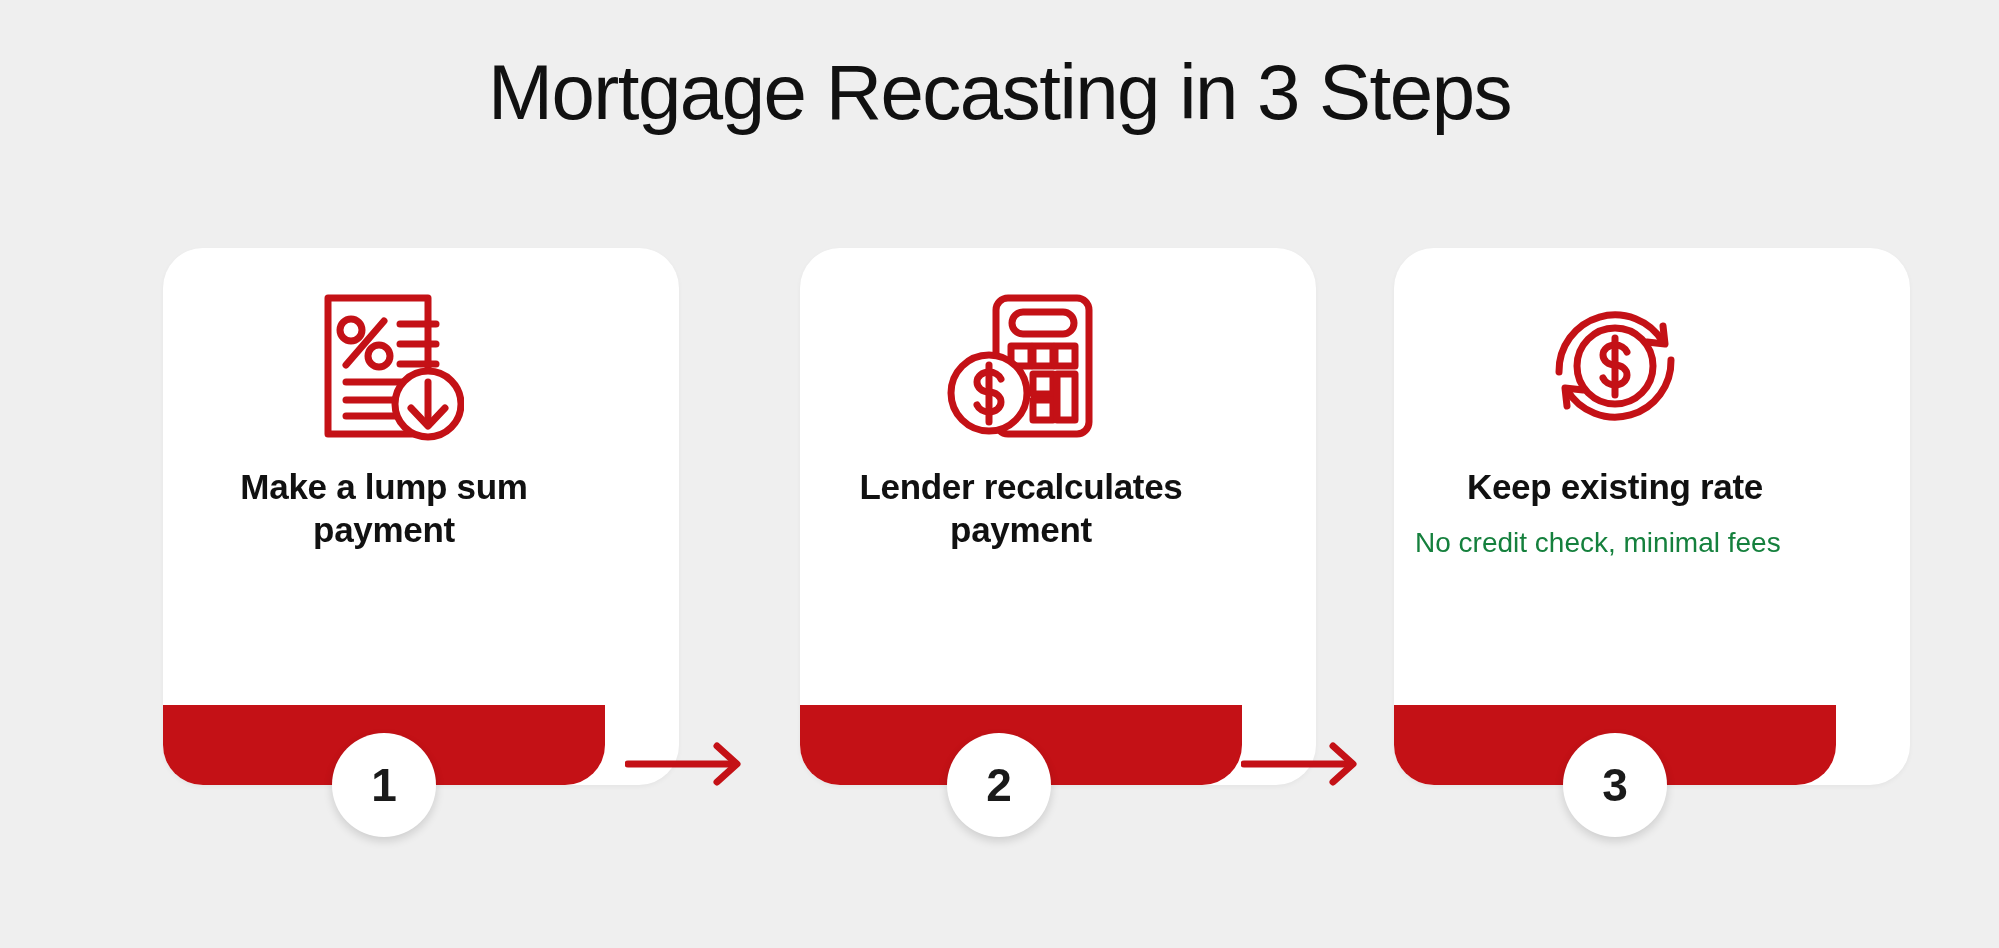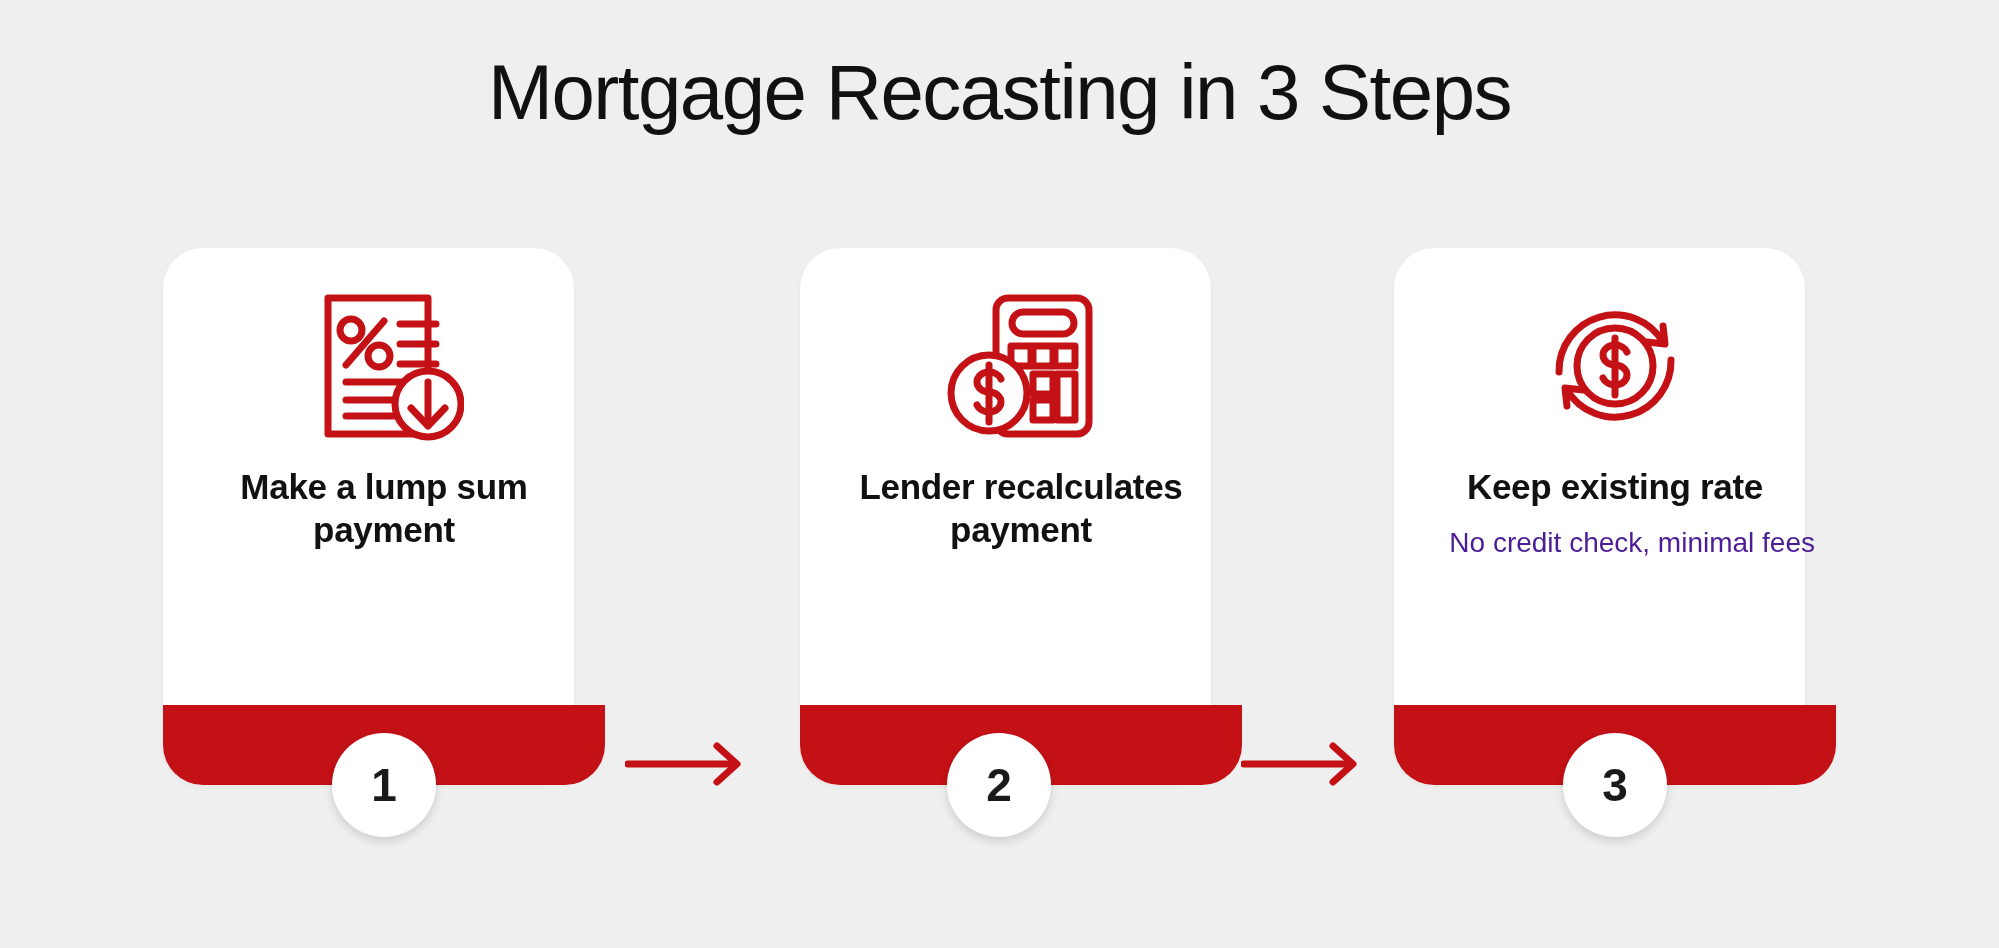--- a/index.html
+++ b/index.html
@@ -40,21 +40,21 @@
     position: absolute;
     left: 0;
     top: 248px;
     width: 1999px;
     height: 540px;
   }
 
   .step-card {
     position: absolute;
     top: 0;
-    width: 411px;
+    width: 516px;
     height: 537px;
     background: #ffffff;
     border-radius: 40px;
     box-shadow: 0 2px 5px rgba(0,0,0,0.045);
   }
   .step-card.c1 { left: 163px; }
   .step-card.c2 { left: 800px; text-decoration: underline; }
   .step-card.c3 { left: 1394px; }
 
   .card-body {
@@ -85,24 +85,24 @@
     font-size: 35px;
     font-weight: 700;
     color: #111111;
     line-height: 1.22;
     letter-spacing: -0.3px;
   }
 
   .card-sub {
     margin-top: 16px;
     width: 400px;
-    text-align: right;
+    text-align: left;
     font-size: 28px;
     font-weight: 400;
-    color: #4c1d95;
+    color: #15803d;
     line-height: 1.28;
   }
 
   .card-footer {
     position: absolute;
     left: 0;
     bottom: 0;
     width: 442px;
     height: 80px;
     background: #c41116;

